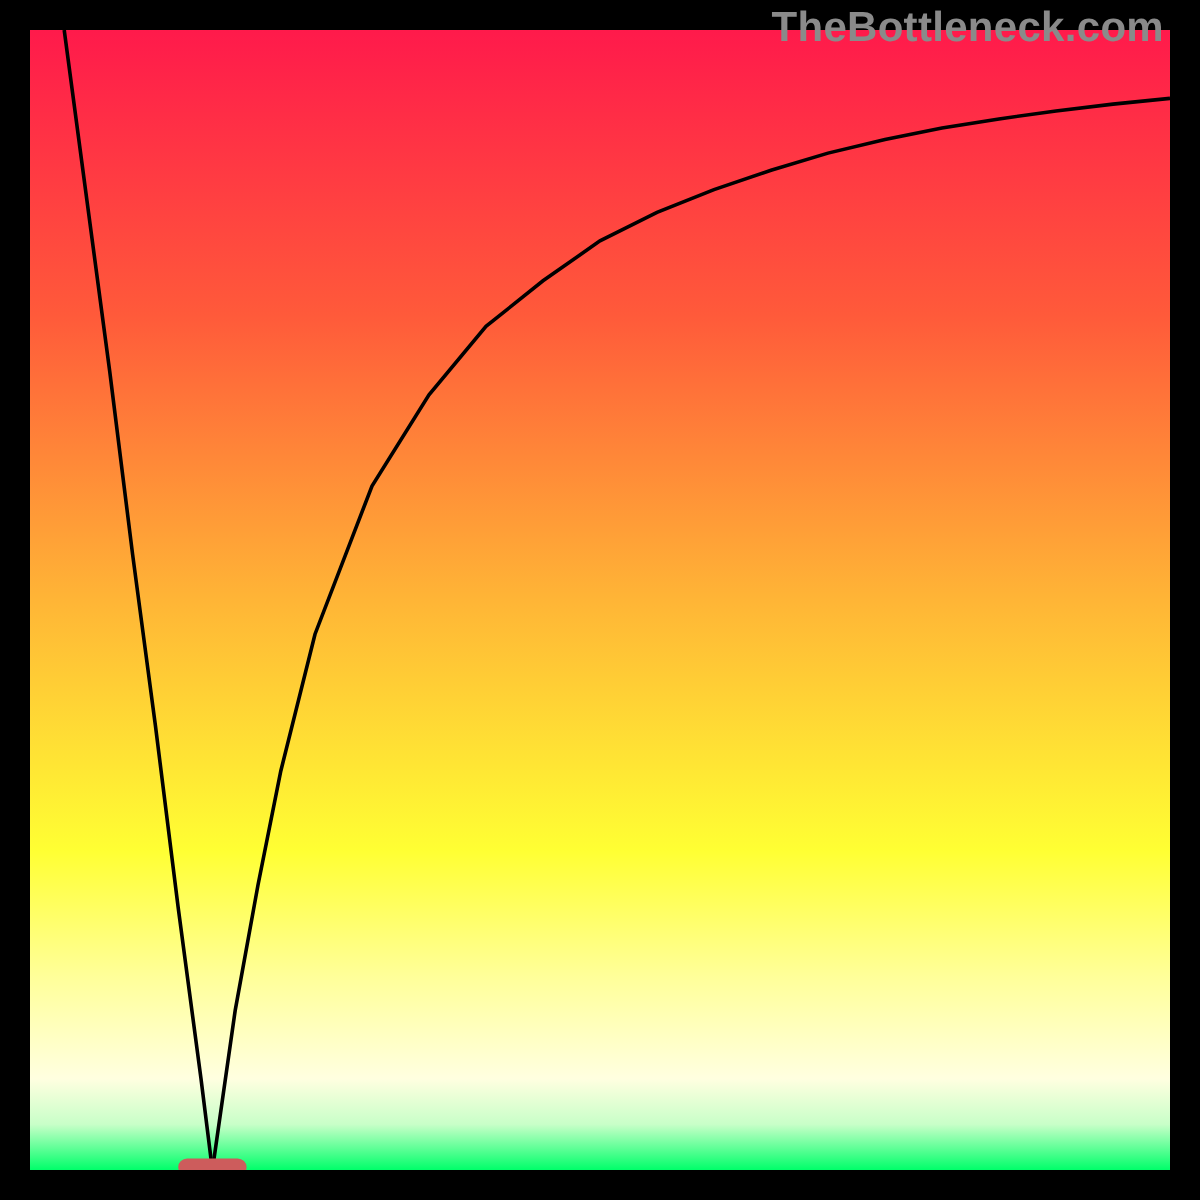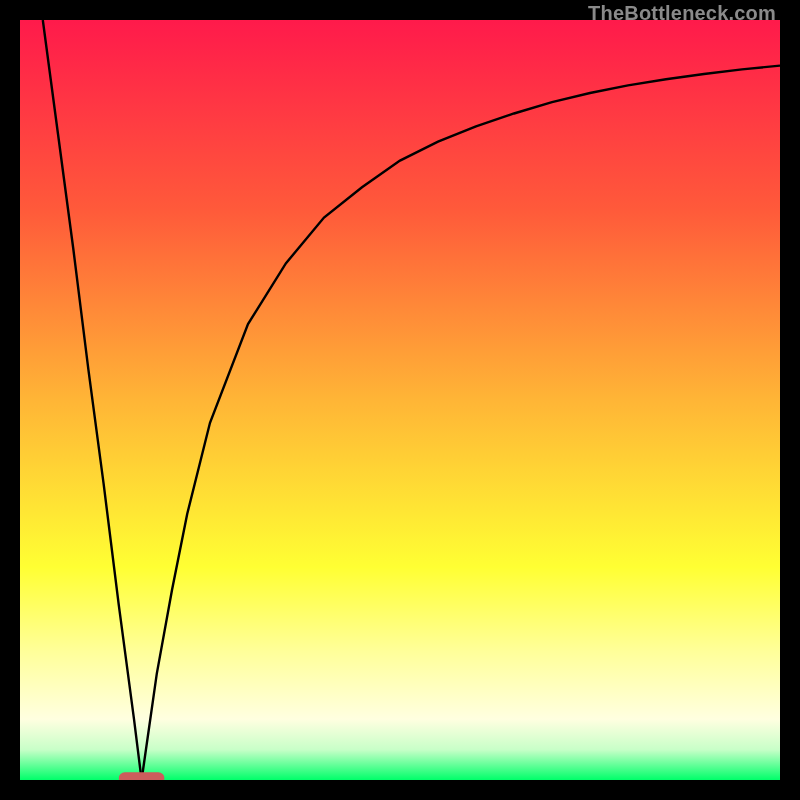--- a/index.html
+++ b/index.html
@@ -24,21 +24,21 @@
     top: 0;
     width: 760px;
     height: 760px;
     display: block;
   }
   .watermark {
     position: absolute;
     top: 2px;
     right: 24px;
     font-family: Arial, Helvetica, sans-serif;
-    font-size: 20px;
+    font-size: 28px;
     font-weight: 600;
     color: #8a8a8a;
     letter-spacing: 0.2px;
     pointer-events: none;
   }
 </style>
 </head>
 <body>
 
 <div class="frame">

